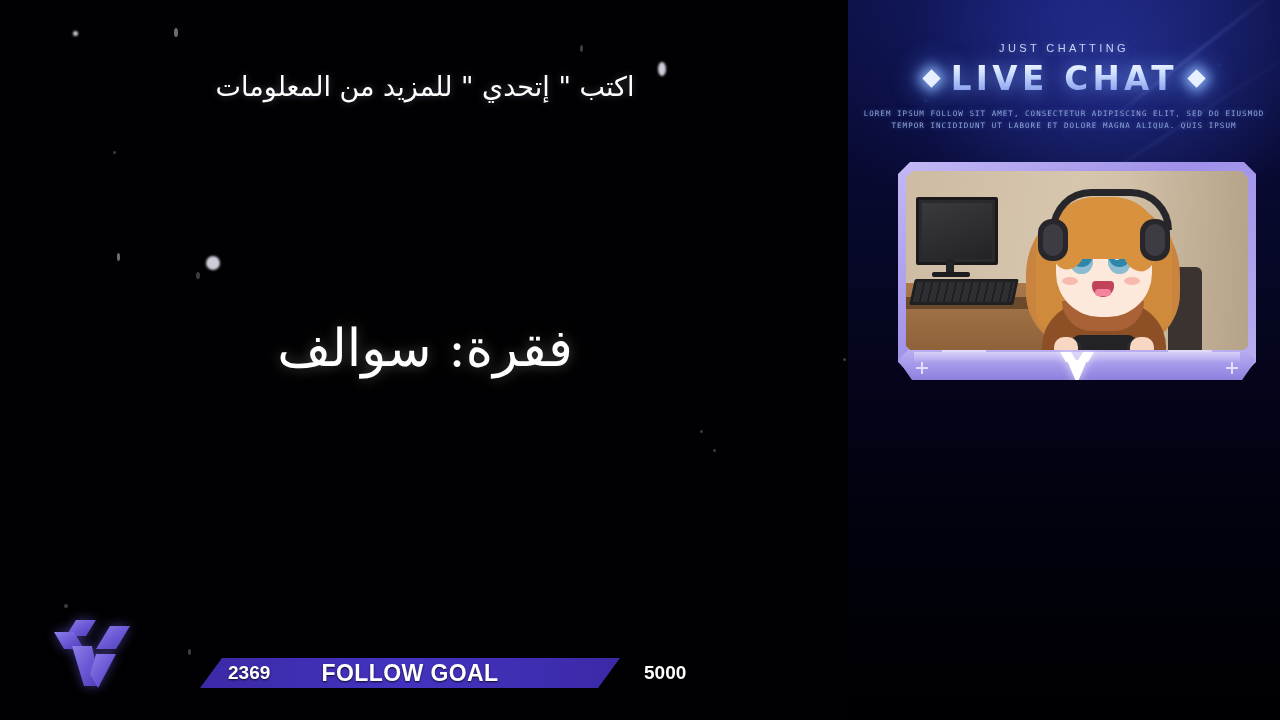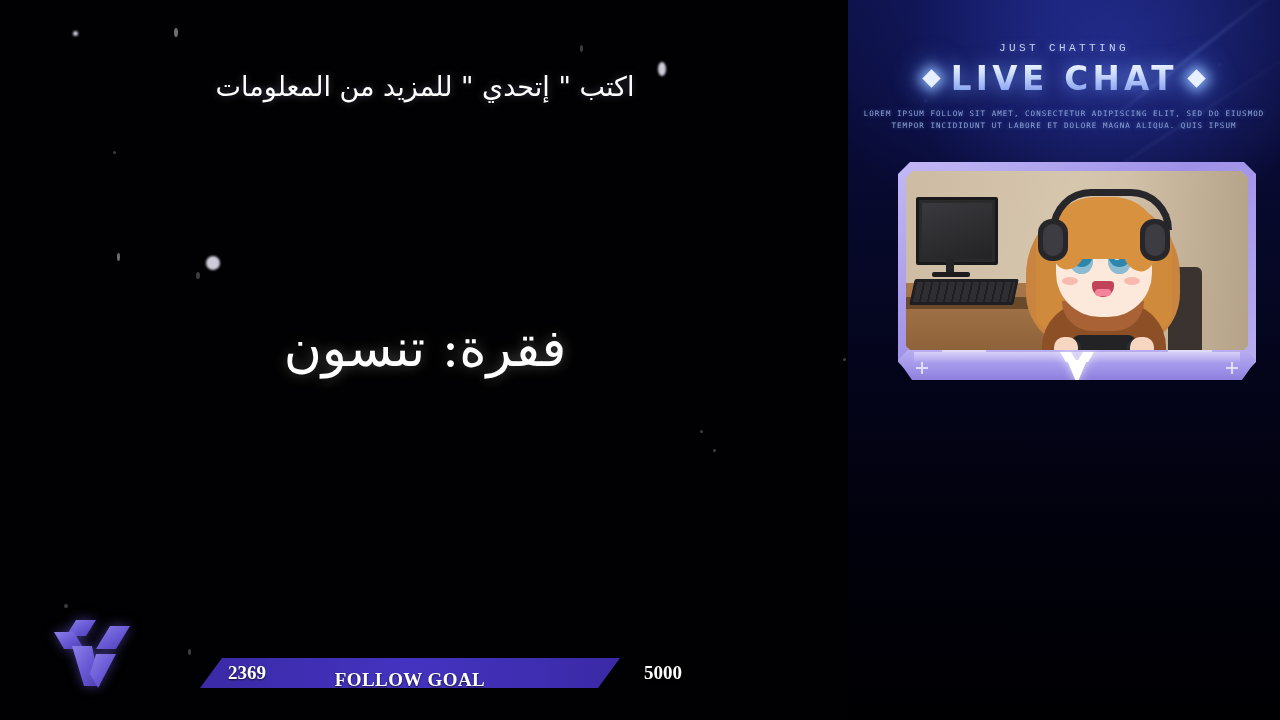--- a/index.html
+++ b/index.html
@@ -37,34 +37,34 @@
     font-family:"DejaVu Serif","Liberation Serif",serif;
     font-size:52px;color:#ffffff;letter-spacing:.5px;
     text-shadow:0 0 14px rgba(255,255,255,.3);
   }
 
   
   .logo{position:absolute;left:50px;top:602px;width:88px;height:88px;}
   .logo svg{display:block;width:88px;height:88px;filter:drop-shadow(0 0 6px rgba(106,92,220,.55));}
 
   
-  .goal-wrap{position:absolute;left:200px;top:658px;width:500px;height:30px;font-family:Liberation Serif, serif;}
+  .goal-wrap{position:absolute;left:200px;top:658px;width:500px;height:30px;}
   .goal-bar{
     position:absolute;left:0;top:0;width:420px;height:30px;
     background:linear-gradient(90deg,#3a2aa6 0%,#4433c0 50%,#3a2aa6 100%);
     clip-path:polygon(22px 0,420px 0,398px 30px,0 30px);
   }
   .goal-current{
     position:absolute;left:28px;top:0;height:30px;line-height:30px;
     font-size:19px;font-weight:bold;color:#fff;
     text-shadow:0 1px 2px rgba(0,0,0,.8);
   }
   .goal-label{
-    position:absolute;left:0;top:7px;width:420px;height:30px;line-height:30px;
-    text-align:center;font-size:19px;font-weight:bold;color:#fff;letter-spacing:.4px;
+    position:absolute;left:0;top:0;width:420px;height:30px;line-height:30px;
+    text-align:center;font-size:23px;font-weight:bold;color:#fff;letter-spacing:.4px;
     text-shadow:0 1px 2px rgba(0,0,0,.8);
   }
   .goal-target{
     position:absolute;left:444px;top:0;height:30px;line-height:30px;
     font-size:19px;font-weight:bold;color:#fff;
     text-shadow:0 1px 2px rgba(0,0,0,.8);
   }
 
   
   .right-panel{
@@ -87,21 +87,21 @@
       radial-gradient(circle 2px at 72% 26%,rgba(90,120,220,.45),transparent 100%),
       radial-gradient(circle 2px at 36% 42%,rgba(70,100,200,.4),transparent 100%),
       radial-gradient(circle 3px at 86% 9%,rgba(90,120,220,.4),transparent 100%),
       radial-gradient(circle 2px at 12% 33%,rgba(70,100,200,.35),transparent 100%);
   }
 
   
   .rp-header{position:absolute;left:0;top:42px;width:432px;text-align:center;}
   .kicker{
     font-size:11px;letter-spacing:3.4px;color:#c9d4f2;
-    font-family:Liberation Mono, monospace;
+    font-family:Liberation Sans, sans-serif;
     text-shadow:0 0 7px rgba(150,180,255,.6);
   }
   .title-row{
     position:relative;display:flex;align-items:center;justify-content:center;
     gap:8px;margin-top:4px;height:40px;
   }
   .diamond{
     width:13px;height:13px;background:#e8f0ff;transform:rotate(45deg);
     box-shadow:0 0 12px 4px rgba(150,190,255,.85),0 0 26px 8px rgba(90,140,255,.45);
   }
@@ -235,21 +235,21 @@
     <div class="particle faint" style="left:843px;top:358px;width:3px;height:3px;"></div>
     <div class="particle faint" style="left:700px;top:430px;width:3px;height:3px;"></div>
     <div class="particle faint" style="left:713px;top:449px;width:3px;height:3px;"></div>
     <div class="particle faint" style="left:64px;top:604px;width:4px;height:4px;"></div>
     <div class="particle faint" style="left:188px;top:649px;width:3px;height:6px;"></div>
 
     <div class="top-text">
       <div class="top-line2">اكتب " إتحدي " للمزيد من المعلومات</div>
     </div>
 
-    <div class="segment-title">فقرة: تنسون</div>
+    <div class="segment-title">فقرة: سوالف</div>
 
     <div class="logo">
       <svg viewBox="0 0 88 88" xmlns="http://www.w3.org/2000/svg">
         <defs>
           <linearGradient id="lg" x1="0" y1="0" x2="1" y2="1">
             <stop offset="0%" stop-color="#8d80e8"></stop>
             <stop offset="50%" stop-color="#6a5ad6"></stop>
             <stop offset="100%" stop-color="#4c3cb4"></stop>
           </linearGradient>
         </defs>

